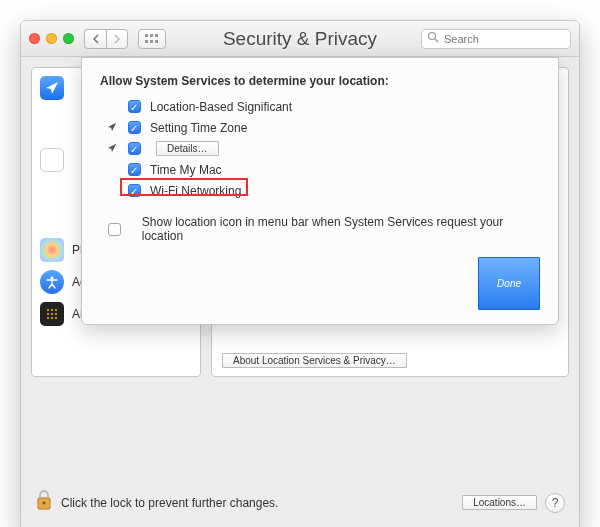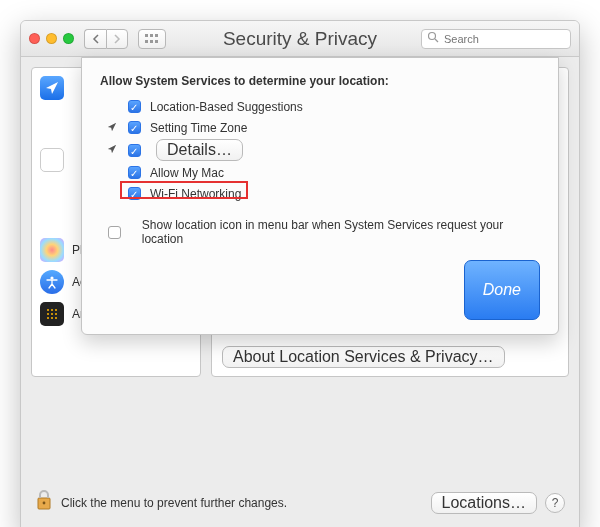--- a/index.html
+++ b/index.html
@@ -119,23 +119,23 @@
     padding:8px 10px;
     height:310px;
     position:relative;
     display:flex; flex-direction:column; gap:8px;
   }
   .main-panel-top { flex:1; }
   .service-row { display:flex; align-items:center; gap:8px; margin-top:4px;}
   .btn {
     display:inline-block;
     padding: 1px 10px;
-    font-size:16px;
+    font-size:10px;
     border:1px solid #bababa;
-    border-radius:7px;
+    border-radius:1px;
     background:linear-gradient(#fff,#f1f1f1);
     color:#333;
     cursor:pointer;
   }
   .btn-primary {
     background: linear-gradient(#6fb3ff,#2a7cf1);
     color:#fff;
     border:1px solid #1a63cf;
     padding: 20px 18px;
     font-style: italic;
@@ -335,21 +335,21 @@
       </div>
     </div>
 
     <div class="sheet">
       <div class="sheet-title">Allow System Services to determine your location:</div>
       <div class="chk-list">
 
         <div class="chk-row">
           <span class="compass" style="visibility:hidden">✦</span>
           <input type="checkbox" class="chk" checked="" style="">
-          <span>Location-Based Suggestions</span>
+          <span>Location-Based Significant</span>
         </div>
 
         <div class="chk-row">
           <span class="compass">
             <svg width="10" height="10" viewBox="0 0 12 12">
                 <path d="M1 6 L11 1 L6 11 L5 7 Z" fill="#555"></path>
               </svg>
           </span>
           <input type="checkbox" class="chk" checked="" style="">
           <span>Setting Time Zone</span>
@@ -361,21 +361,21 @@
                 <path d="M1 6 L11 1 L6 11 L5 7 Z" fill="#555"></path>
               </svg>
           </span>
           <input type="checkbox" class="chk" checked="" style="">
           <span class="btn" style="margin-left:6px;">Details…</span>
         </div>
 
         <div class="chk-row">
           <span class="compass" style="visibility:hidden">✦</span>
           <input type="checkbox" class="chk" checked="" style="">
-          <span>Allow My Mac</span>
+          <span>Time My Mac</span>
         </div>
 
         <div class="chk-row" style="position:relative;">
           <span class="compass" style="visibility:hidden">✦</span>
           <input type="checkbox" class="chk" checked="" style="">
           <span>Wi-Fi Networking</span>
           <span class="highlight-box" style="top:-2px; width:128px; height:18px;"></span>
         </div>
 
       </div>
@@ -393,19 +393,19 @@
   </div>
 
   <div class="lock-row">
     <span class="lock-icon">
       <svg width="18" height="22" viewBox="0 0 18 22">
         <rect x="3" y="9" width="12" height="11" rx="1" fill="#e7a94b" stroke="#b07a26"></rect>
         <path d="M5 9 V6 a4 4 0 0 1 8 0 V9" fill="none" stroke="#b9b9b9" stroke-width="2"></path>
         <circle cx="9" cy="14" r="1.4" fill="#7a5418"></circle>
       </svg>
     </span>
-    <span>Click the menu to prevent further changes.</span>
+    <span>Click the lock to prevent further changes.</span>
     <span class="spacer"></span>
     <span class="btn">Locations…</span>
     <span class="help-btn">?</span>
   </div>
 
 </div>
 
 </body></html>

